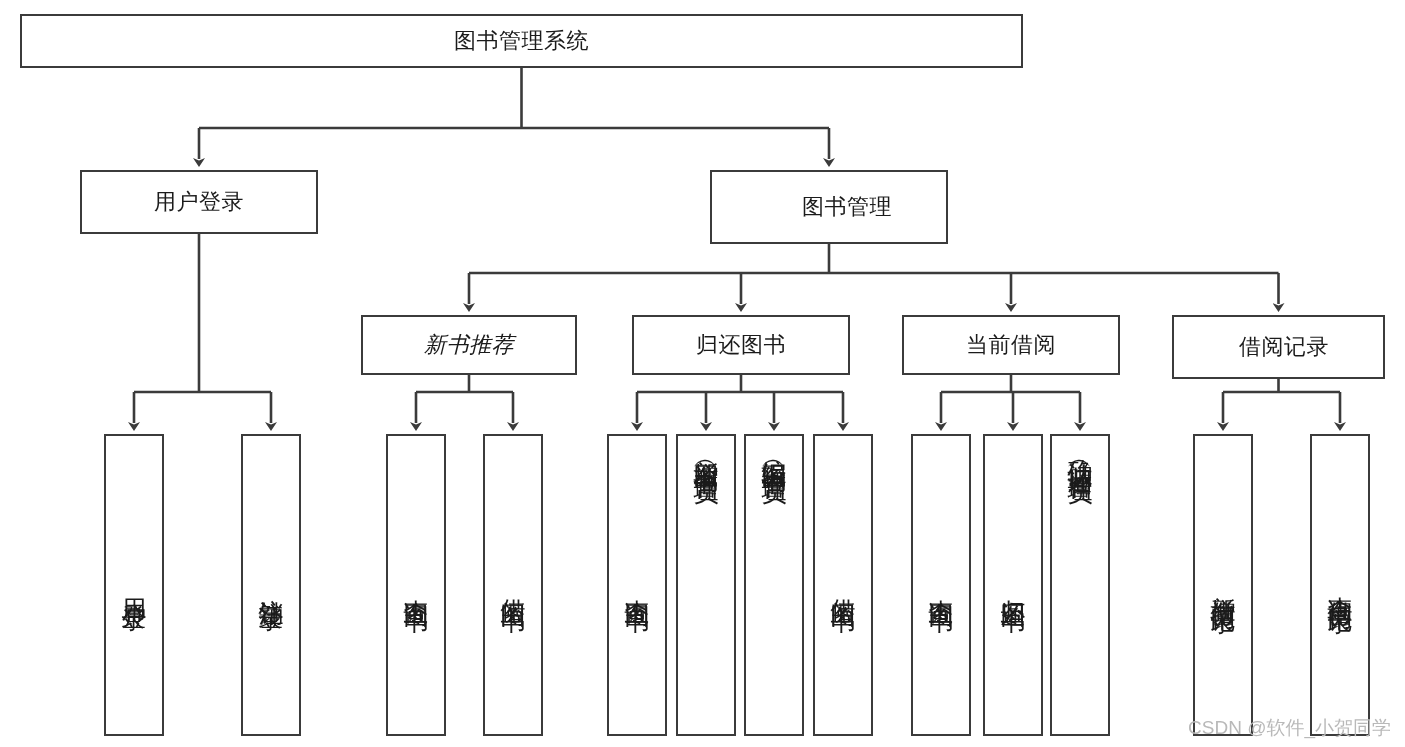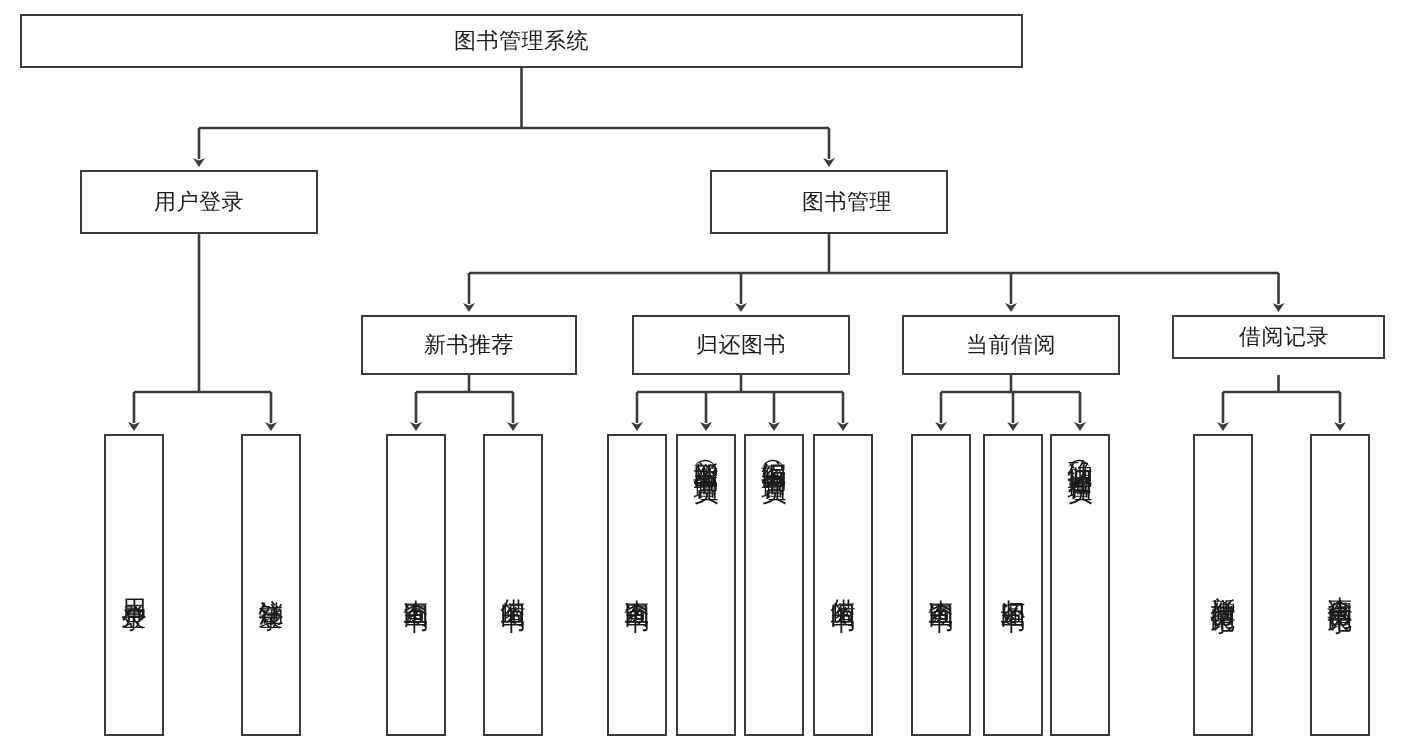--- a/index.html
+++ b/index.html
@@ -108,33 +108,33 @@
         <path d="M 1340 392 L 1340 423" marker-end="url(#arrow)"></path>
       </g>
   </svg>
   <div id="node-layer">
       <div class="node h" style="left: 20px; top: 14px; width: 1003px; height: 54px;">
         <span class="label">图书管理系统</span>
       </div>
       <div class="node h" style="left: 80px; top: 170px; width: 238px; height: 64px;">
         <span class="label">用户登录</span>
       </div>
-      <div class="node h" style="left: 710px; top: 170px; width: 238px; height: 64px; padding-left: 36px;">
+      <div class="node h" style="left: 710px; top: 170px; width: 238px; height: 74px; padding-left: 36px;">
         <span class="label">图书管理</span>
       </div>
-      <div class="node h" style="left: 361px; top: 315px; width: 216px; height: 60px;">
+      <div class="node h" style="left: 361px; top: 315px; width: 216px; height: 60px; font-style: italic;">
         <span class="label">新书推荐</span>
       </div>
       <div class="node h" style="left: 632px; top: 315px; width: 218px; height: 60px;">
         <span class="label">归还图书</span>
       </div>
       <div class="node h" style="left: 902px; top: 315px; width: 218px; height: 60px; font-family: Liberation Serif, serif;">
         <span class="label">当前借阅</span>
       </div>
-      <div class="node h" style="left: 1172px; top: 315px; width: 213px; height: 44px; padding-left: 11px;">
+      <div class="node h" style="left: 1172px; top: 315px; width: 213px; height: 64px; padding-left: 11px;">
         <span class="label">借阅记录</span>
       </div>
       <div class="node v mid" style="left: 104px; top: 434px; width: 60px; height: 302px;">
         <span class="label">用户登录</span>
       </div>
       <div class="node v mid" style="left: 241px; top: 434px; width: 60px; height: 302px;">
         <span class="label">注销登录</span>
       </div>
       <div class="node v mid" style="left: 386px; top: 434px; width: 60px; height: 302px;">
         <span class="label">查询图书</span>
@@ -163,13 +163,14 @@
       <div class="node v" style="left: 1050px; top: 434px; width: 60px; height: 302px;">
         <span class="label">确认归还（管理员）</span>
       </div>
       <div class="node v mid" style="left: 1193px; top: 434px; width: 60px; height: 302px;">
         <span class="label">新增借阅记录</span>
       </div>
       <div class="node v mid" style="left: 1310px; top: 434px; width: 60px; height: 302px;">
         <span class="label">查询借阅记录</span>
       </div>
     </div>
+  <div class="watermark">CSDN @软件_小贺同学</div>
 </div>
 
 </body></html>

